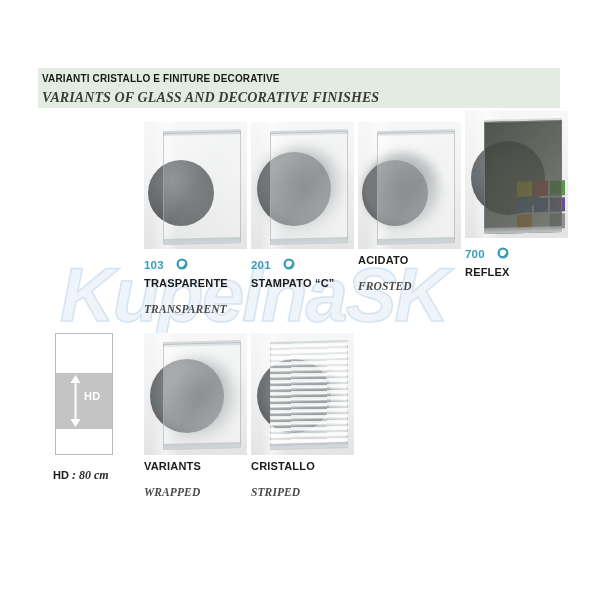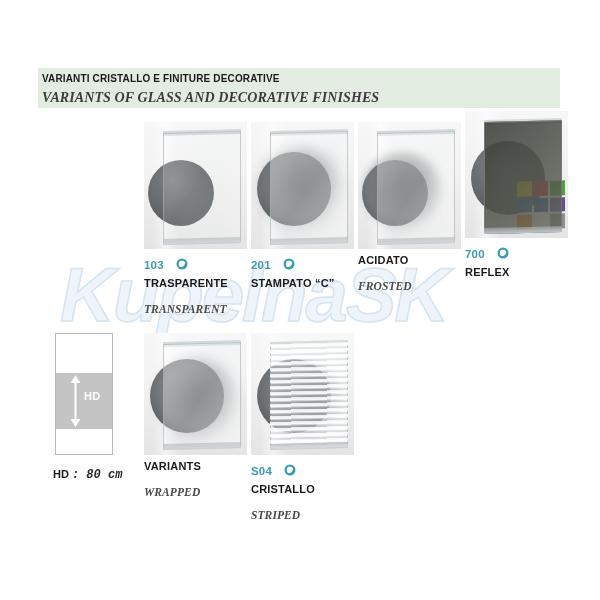--- a/index.html
+++ b/index.html
@@ -326,21 +326,21 @@
     top: 468px;
     font-size: 11px;
     color: #1a1a1a;
     z-index: 3;
     white-space: nowrap;
   }
   #hd-caption .hd-key {
     font-weight: bold;
   }
   #hd-caption .hd-val {
-    font-family: Liberation Mono, monospace;
+    font-family: Liberation Serif, serif;
     font-style: italic;
     font-weight: bold;
     font-size: 12px;
     color: #2a2a2a;
   }
 </style>
 </head>
 <body>
 
 <div id="watermark">KupelnaSK</div>
@@ -469,24 +469,15 @@
 <div class="sample-cell" style="left:251px; top:333px;">
   <div class="sample-img" style="height:122px;">
     <div class="backdrop"></div>
     <div class="sphere wide" style="top:26px;"></div>
     <div class="pane-edge-top"></div>
     <div class="stripe-sphere"></div>
     <div class="pane millerighe" style="height:106px;"></div>
     <div class="stripe-mask" style="height:106px;"></div>
     <div class="pane-edge-bottom" style="top:110px;"></div>
   </div>
-  <div class="code-line">
-    <span class="code-num">S04</span>
-    <span class="glass-icon">
-      <svg width="12" height="12" viewBox="0 0 12 12">
-          <circle cx="6" cy="6" r="5.5" fill="#3a9cb5"></circle>
-          <path d="M4.1 3.0 C6.2 2.3 8.6 2.8 9.0 4.3 C9.4 6.0 7.9 8.4 6.0 9.0 C4.3 9.5 3.0 8.4 2.9 6.9 C2.8 5.3 3.1 3.4 4.1 3.0 Z" fill="#ffffff"></path>
-        </svg>
-    </span>
-  </div>
   <div class="name-it">CRISTALLO</div>
   <div class="name-en">STRIPED</div>
 </div>
 
 </body></html>

